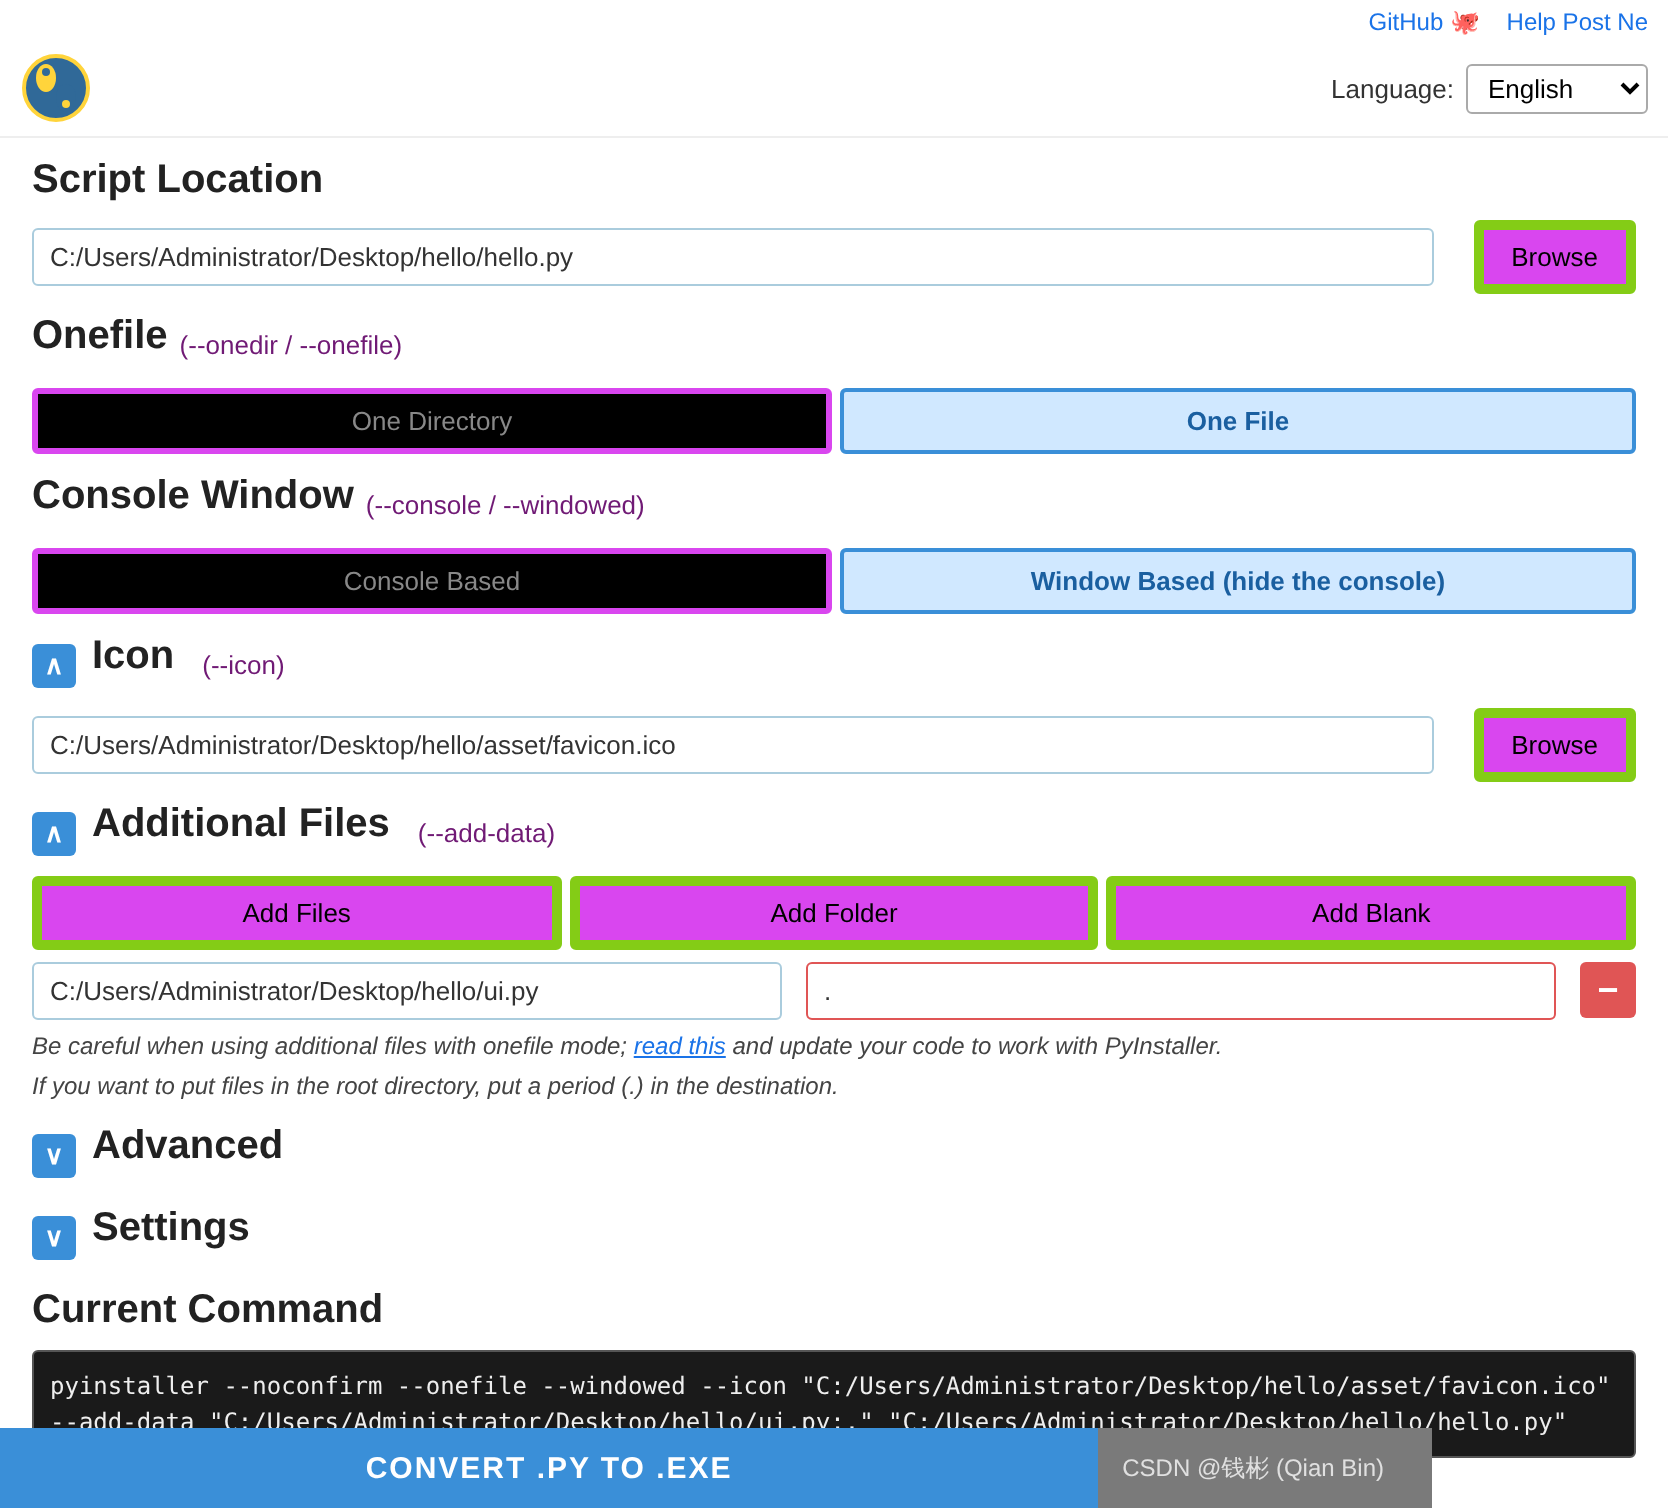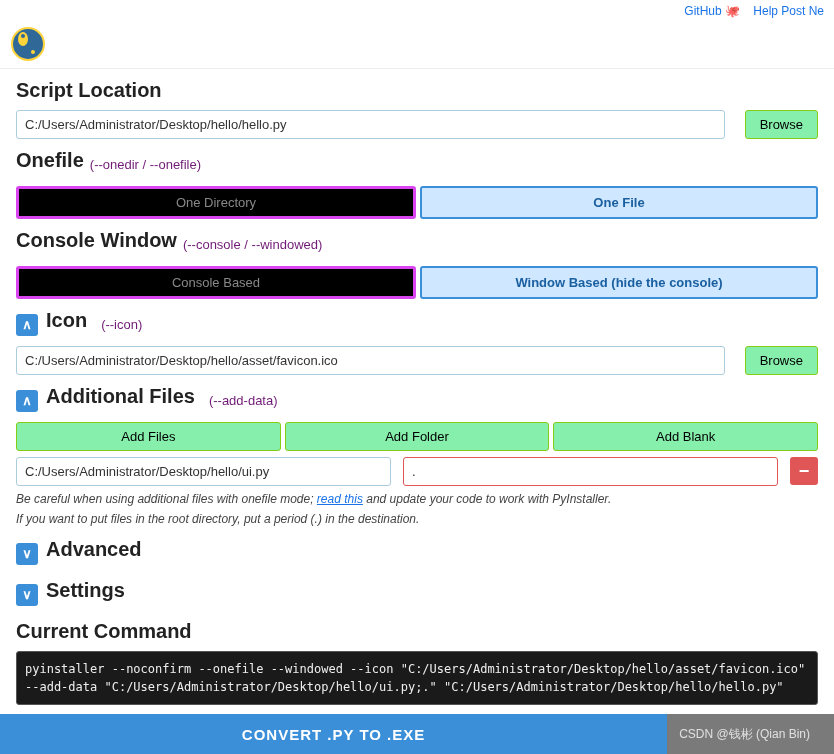--- a/index.html
+++ b/index.html
@@ -77,24 +77,24 @@
     .text-input {
       flex: 1;
       padding: 6px 8px;
       border: 1px solid #acd;
       border-radius: 3px;
       font-size: 13px;
       color: #333;
     }
     .btn {
       padding: 6px 14px;
-      border: 1px solid #84cc16;
-      border-radius: 3px;
-      font-size: 13px;
-      background: #86efac;
+      border: 5px solid #84cc16;
+      border-radius: 3px;
+      font-size: 13px;
+      background: #d946ef;
       cursor: pointer;
     }
     .btn-active {
       background: #d0e8ff;
       border: 2px solid #3a8fd8;
       color: #1a5fa0;
       font-weight: bold;
     }
     .btn-inactive {
       background: #000000;
@@ -231,20 +231,30 @@
   <div class="logo-area">
     <svg class="logo-icon" viewBox="0 0 36 36">
       <circle cx="18" cy="18" r="16" fill="#306998"></circle>
       <circle cx="18" cy="18" r="16" fill="none" stroke="#FFD43B" stroke-width="2"></circle>
       <ellipse cx="13" cy="13" rx="5" ry="7" fill="#FFD43B"></ellipse>
       <ellipse cx="23" cy="23" rx="5" ry="7" fill="#306998"></ellipse>
       <circle cx="13" cy="10" r="2" fill="#306998"></circle>
       <circle cx="23" cy="26" r="2" fill="#FFD43B"></circle>
     </svg>
   </div>
+  <div class="language-area">
+    <span>Language:</span>
+    <select class="language-select">
+      <option>English</option>
+      <option>Chinese</option>
+      <option>French</option>
+      <option>German</option>
+      <option>Japanese</option>
+    </select>
+  </div>
 </div>
 
 <div class="main-content">
 
   <div class="section-block">
     <div class="section-title">Script Location</div>
     <div class="input-row">
       <input class="text-input" type="text" value="C:/Users/Administrator/Desktop/hello/hello.py" style="">
       <button class="btn">Browse</button>
     </div>
@@ -322,21 +332,21 @@
     </div>
   </div>
 
   <div class="current-command section-block">
     <div class="section-title">Current Command</div>
     <div class="command-box">pyinstaller --noconfirm --onefile --windowed --icon "C:/Users/Administrator/Desktop/hello/asset/favicon.ico" --add-data "C:/Users/Administrator/Desktop/hello/ui.py;." "C:/Users/Administrator/Desktop/hello/hello.py"</div>
   </div>
 
 </div>
 
-<div class="convert-bar" style="position:fixed; bottom:0; left:0; width:834px; height:40px; display:flex; align-items:center; background:transparent; overflow:hidden;">
+<div class="convert-bar" style="position:fixed; bottom:0; left:0; width:716px; height:40px; display:flex; align-items:center; background:transparent; overflow:hidden;">
   <div style="background:#3a8fd8; flex:1; height:100%; display:flex; align-items:center; justify-content:center;">
     <span class="convert-btn-text">CONVERT .PY TO .EXE</span>
   </div>
   <div style="background:#7a7a7a; padding:0 12px; height:100%; display:flex; align-items:center;">
     <span class="watermark">CSDN @钱彬 (Qian Bin)</span>
   </div>
 </div>
 
 <div style="height:50px;"></div>
 

